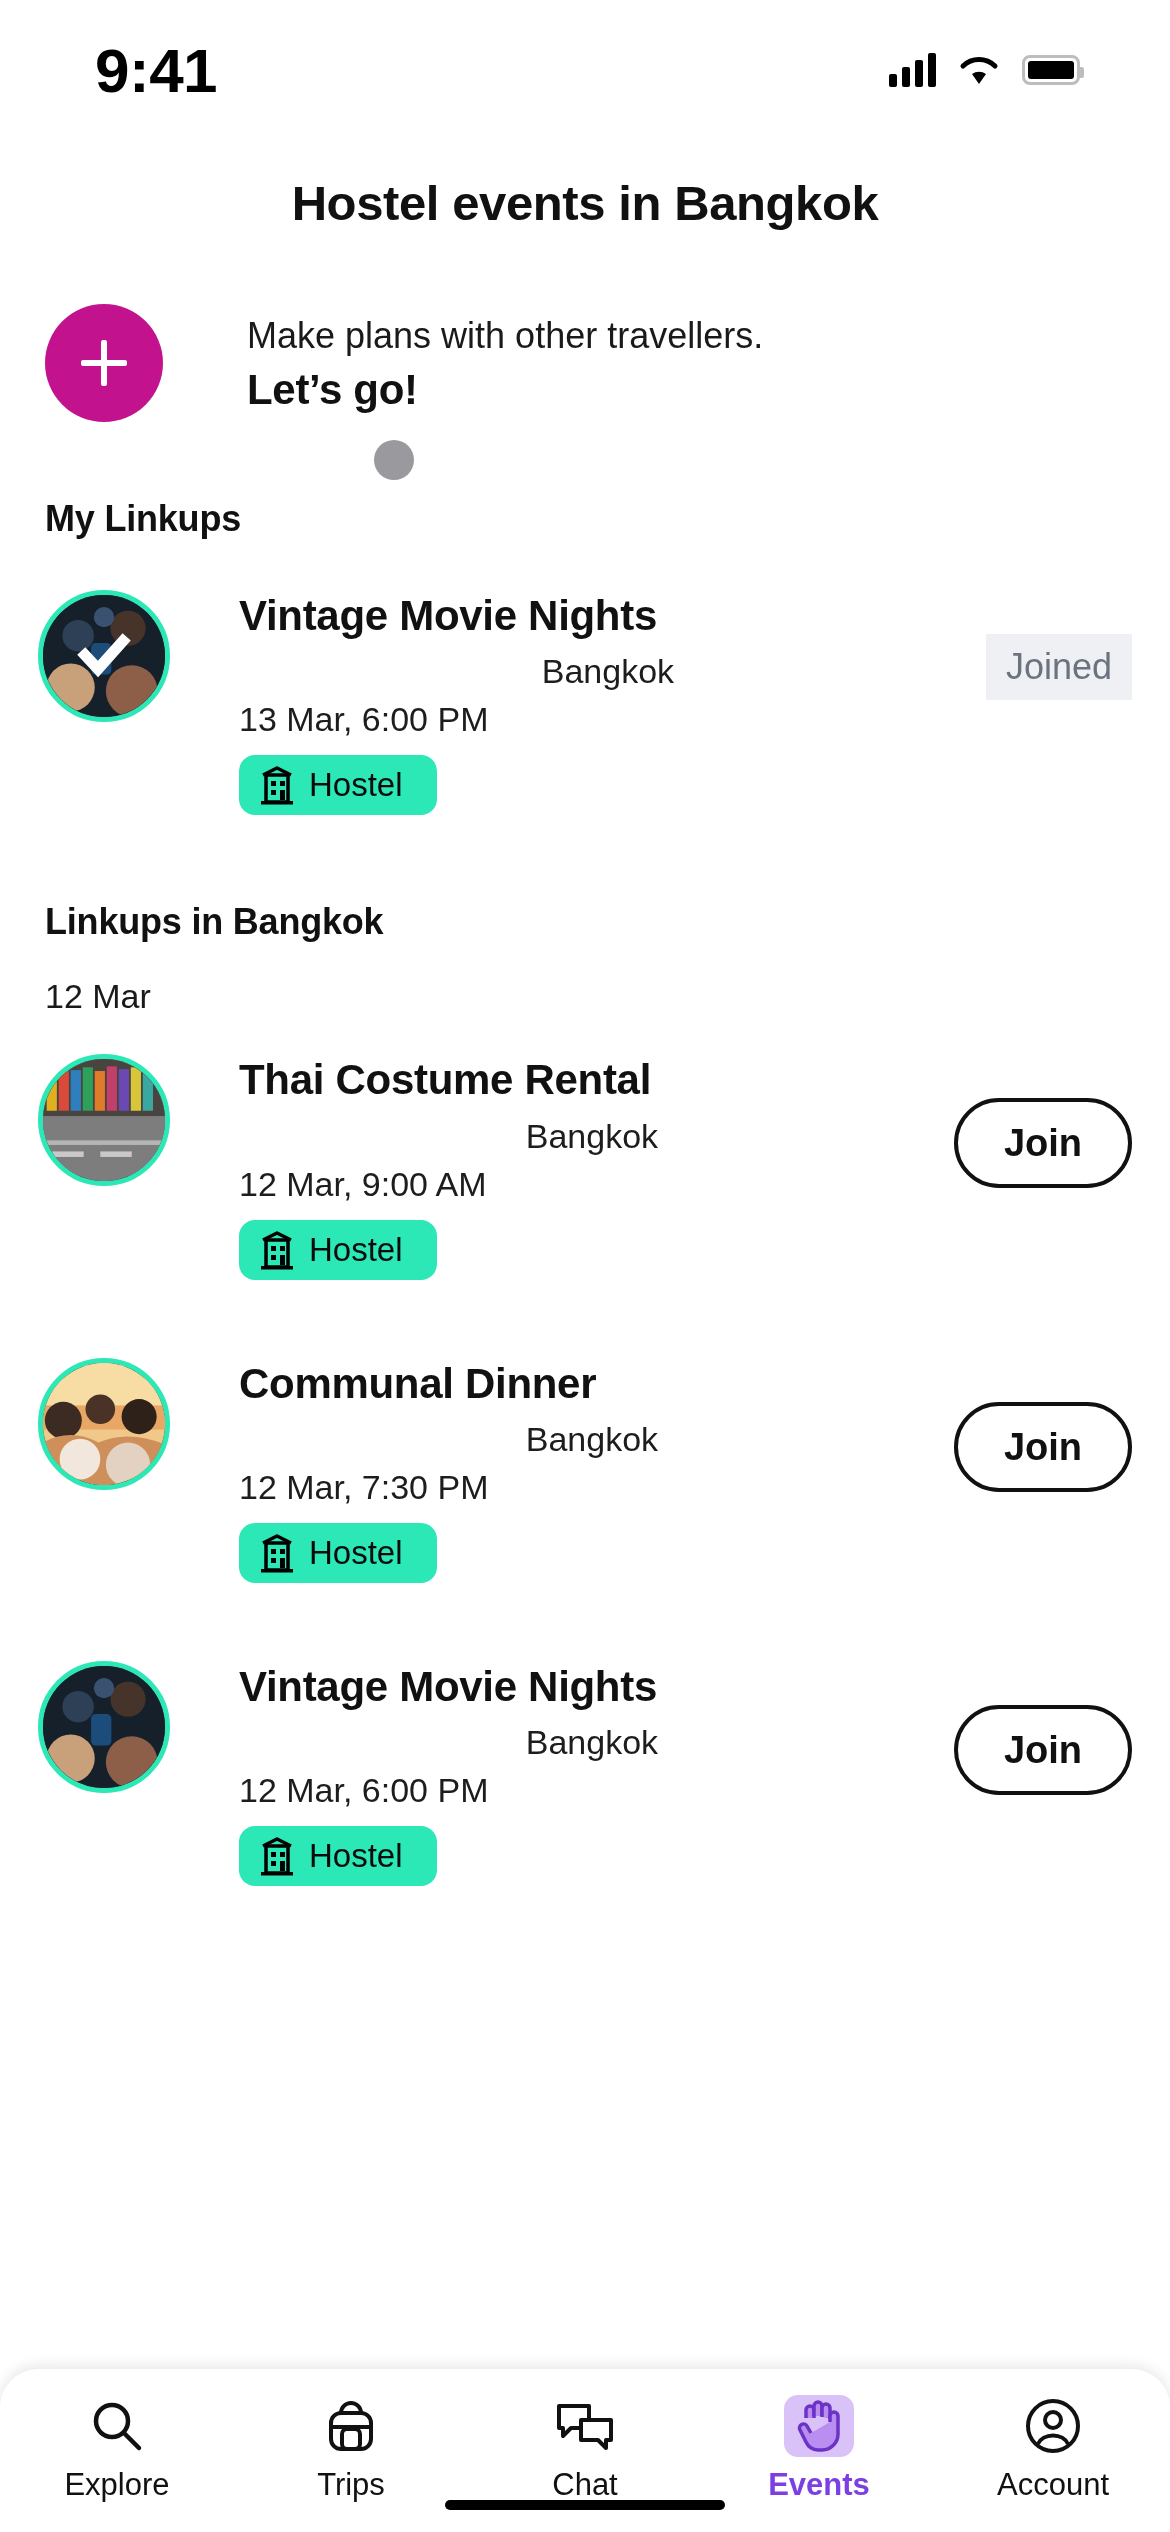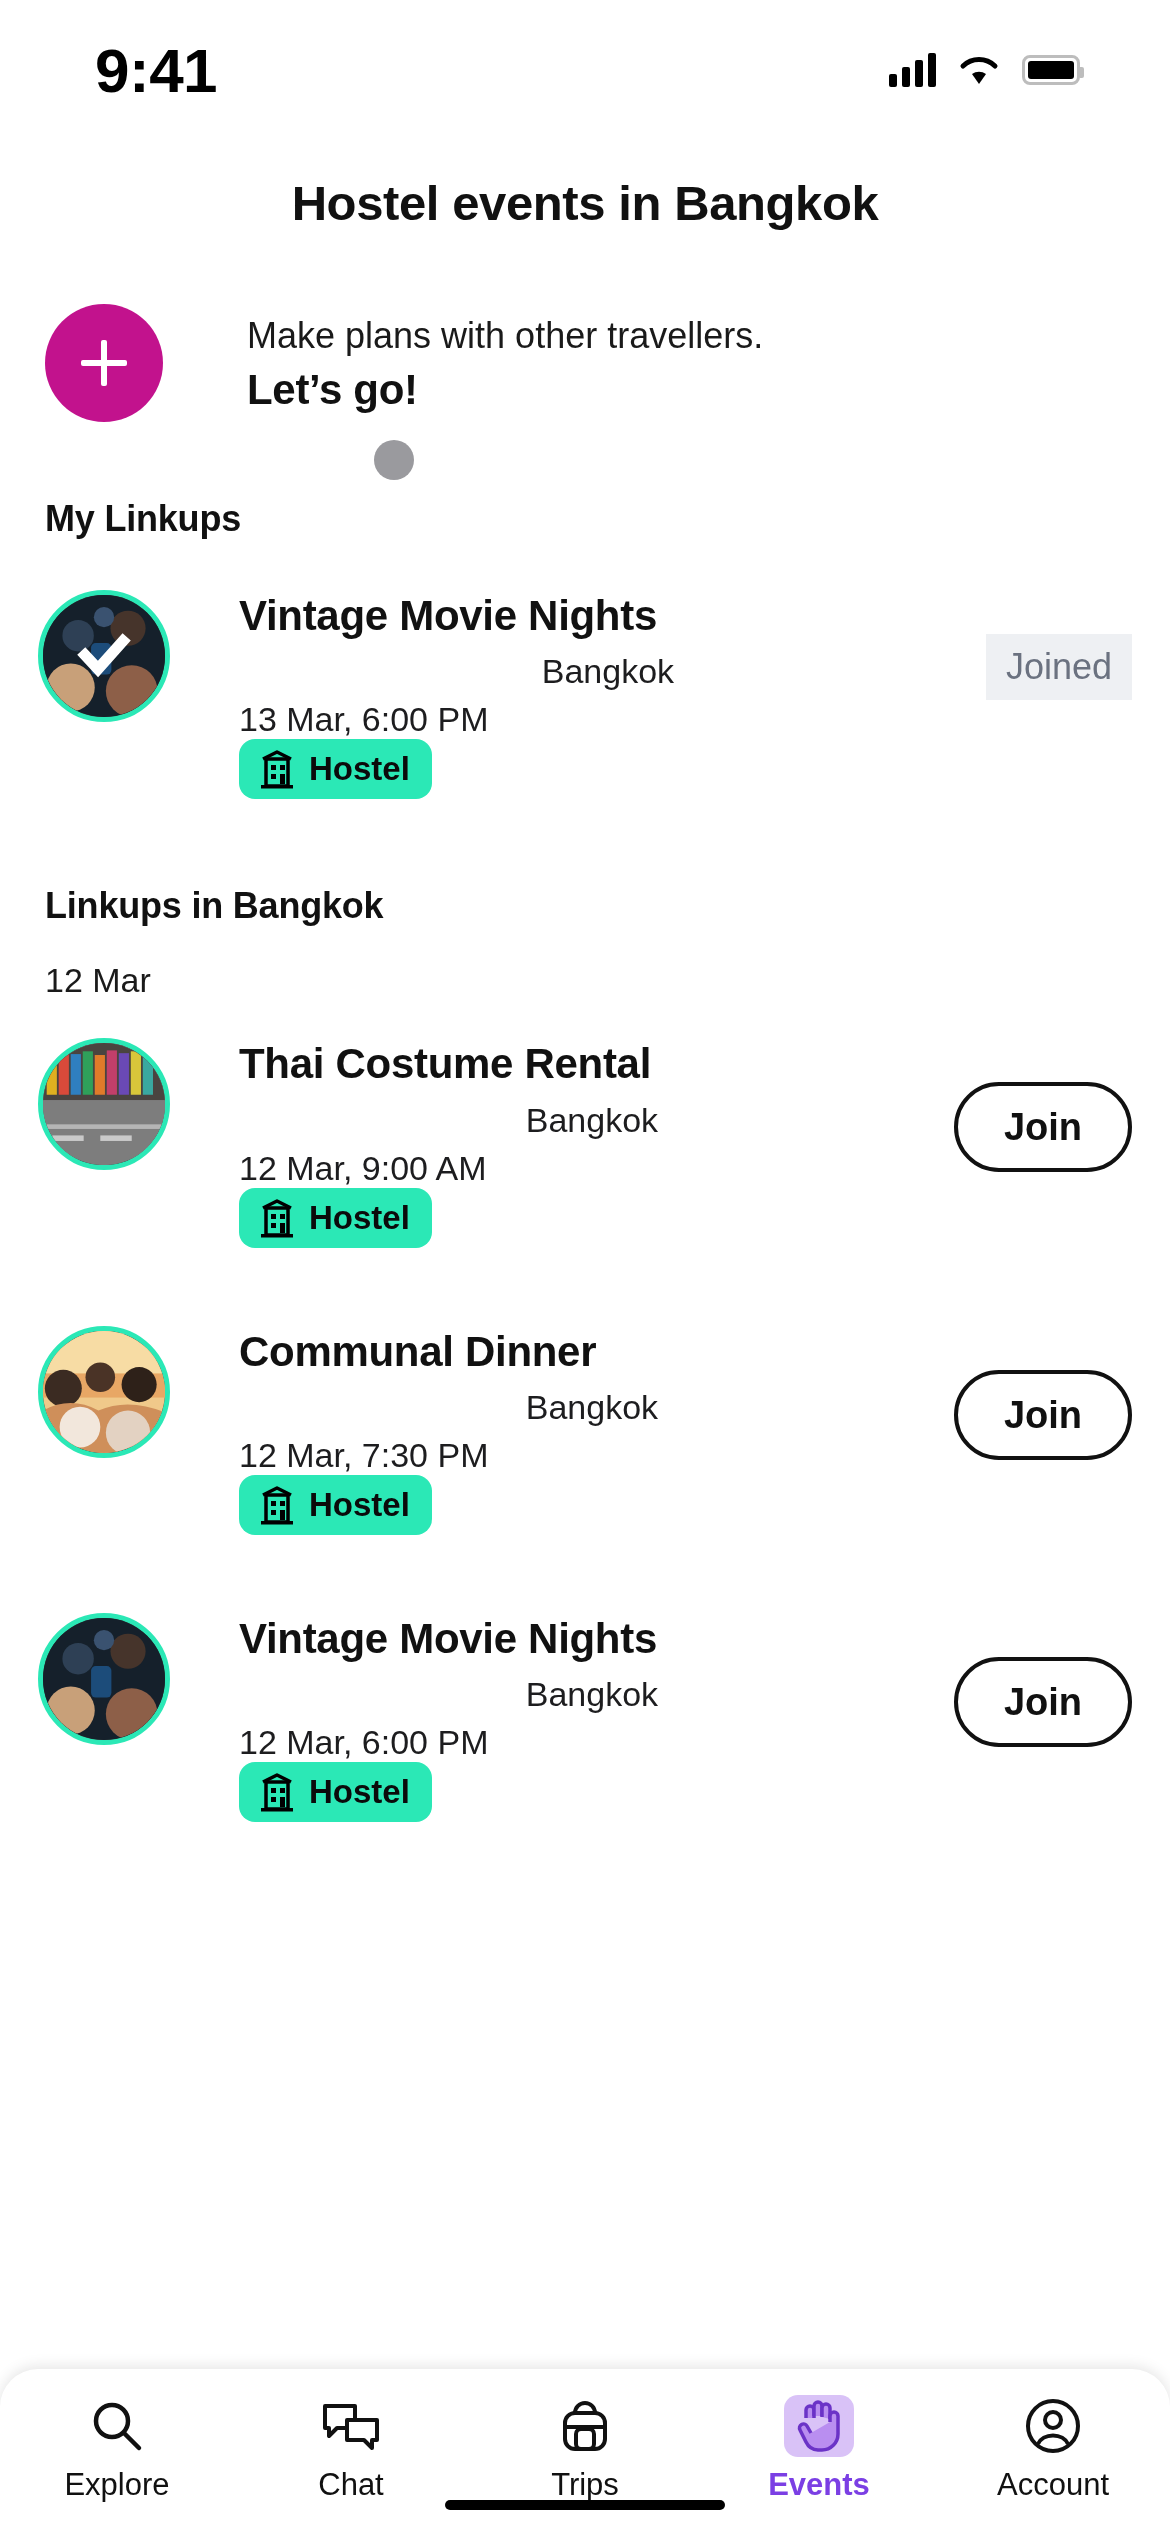--- a/index.html
+++ b/index.html
@@ -130,22 +130,22 @@
   .event-title {
     font-size:42px; font-weight:700; color:#111;
     letter-spacing:-0.3px; line-height:1.15;
   }
   .event-city { font-size:34px; color:#1d1d1f; margin-top:12px;text-align:center; }
   .event-time { font-size:34px; color:#1d1d1f; margin-top:9px; }
   .tag {
     display:inline-flex; align-items:center; gap:14px;
     background:#2BE8B6;
     border-radius:16px;
-    padding:10px 22px 10px 20px;
-    font-weight:bold;
+    padding:10px 34px 10px 20px;
+    margin-top:16px;
   }
   .tag-label { font-size:33px; color:#0b0b0b; }
   .event-action { flex:0 0 auto; padding-top:44px; }
   .btn-join {
     border:4px solid #111;
     background:#fff;
     border-radius:48px;
     padding:22px 46px;
     font-size:38px;
     font-weight:600;
@@ -409,38 +409,38 @@
       <svg width="58" height="58" viewBox="0 0 58 58">
         <circle cx="24" cy="24" r="16" stroke="#111" stroke-width="4.5" fill="none"></circle>
         <line x1="36" y1="36" x2="51" y2="51" stroke="#111" stroke-width="4.5" stroke-linecap="round"></line>
       </svg>
     </div>
     <div class="tab-label">Explore</div>
   </div>
 
   <div class="tab">
     <div class="tab-icon">
-      <svg width="60" height="56" viewBox="0 0 60 56">
-        <path d="M4 8 h30 v22 h-18 l-8 8 v-8 h-4 Z" stroke="#111" stroke-width="4" fill="none" stroke-linejoin="round"></path>
-        <path d="M26 22 h30 v20 h-5 v8 l-8 -8 h-17 Z" stroke="#111" stroke-width="4" fill="#fff" stroke-linejoin="round"></path>
-      </svg>
-    </div>
-    <div class="tab-label">Chat</div>
-  </div>
-
-  <div class="tab">
-    <div class="tab-icon">
       <svg width="56" height="58" viewBox="0 0 56 58">
         <path d="M18 16 a10 10 0 0 1 20 0" stroke="#111" stroke-width="4" fill="none"></path>
         <rect x="8" y="16" width="40" height="36" rx="10" stroke="#111" stroke-width="4" fill="none"></rect>
         <rect x="19" y="32" width="18" height="20" rx="5" stroke="#111" stroke-width="4" fill="none"></rect>
         <line x1="8" y1="30" x2="48" y2="30" stroke="#111" stroke-width="4"></line>
       </svg>
     </div>
     <div class="tab-label">Trips</div>
+  </div>
+
+  <div class="tab">
+    <div class="tab-icon">
+      <svg width="60" height="56" viewBox="0 0 60 56">
+        <path d="M4 8 h30 v22 h-18 l-8 8 v-8 h-4 Z" stroke="#111" stroke-width="4" fill="none" stroke-linejoin="round"></path>
+        <path d="M26 22 h30 v20 h-5 v8 l-8 -8 h-17 Z" stroke="#111" stroke-width="4" fill="#fff" stroke-linejoin="round"></path>
+      </svg>
+    </div>
+    <div class="tab-label">Chat</div>
   </div>
 
   <div class="tab active">
     <div class="tab-icon">
       <svg width="54" height="56" viewBox="0 0 54 56">
         <path d="M14 20 v-8 a4 4 0 0 1 8 0 v8" stroke="#6b33c7" stroke-width="3.5" fill="#b98ef0" stroke-linejoin="round"></path>
         <path d="M22 18 v-10 a4 4 0 0 1 8 0 v10" stroke="#6b33c7" stroke-width="3.5" fill="#b98ef0" stroke-linejoin="round"></path>
         <path d="M30 19 v-9 a4 4 0 0 1 8 0 v11" stroke="#6b33c7" stroke-width="3.5" fill="#b98ef0" stroke-linejoin="round"></path>
         <path d="M38 24 v-6 a4 4 0 0 1 8 0 v18 a16 16 0 0 1 -16 16 h-4 a14 14 0 0 1 -12 -8 l-6 -12 a4 4 0 0 1 7 -4 l4 7" stroke="#6b33c7" stroke-width="3.5" fill="#b98ef0" stroke-linejoin="round"></path>
       </svg>

